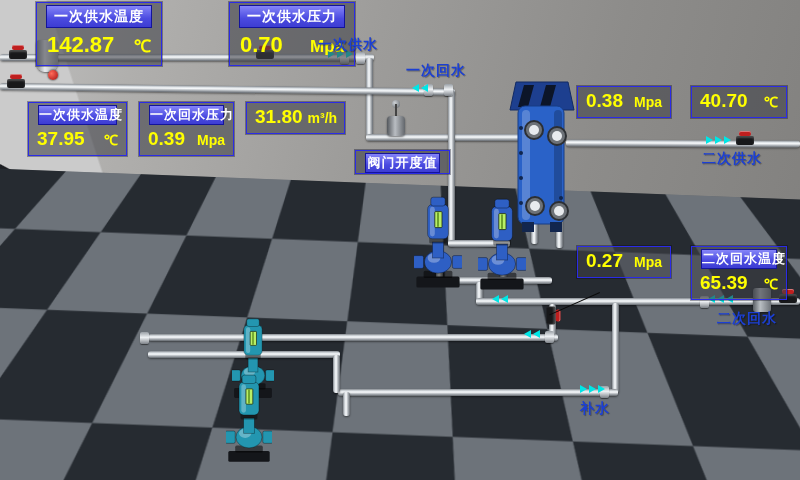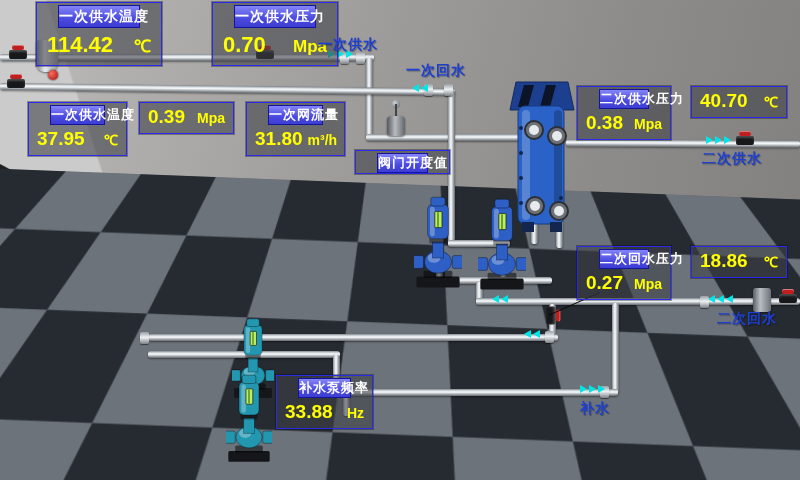--- a/index.html
+++ b/index.html
@@ -62,21 +62,21 @@
     background:radial-gradient(circle at 38% 35%,#6d7ould,#6d7278 0%,#3d4147 60%,#2a2d32 100%);
     border:3px solid #4a4e55;box-shadow:inset 0 2px 4px rgba(255,255,255,.25),0 2px 3px rgba(0,0,0,.5);}
   .tank-leg{position:absolute;width:13px;height:22px;background:linear-gradient(180deg,#23262b,#101214);}
   .ladder{position:absolute;left:142px;top:295px;width:16px;height:130px;
     border-left:3px solid #aeb3b8;border-right:3px solid #84898e;
     background:repeating-linear-gradient(180deg,rgba(0,0,0,0) 0 14px,#9aa0a6 14px 17px);}
 
   
   .databox{position:absolute;border:1px solid #2b2be6;background:rgba(62,64,70,.58);
     box-shadow:0 0 0 1px rgba(5,5,30,.35);}
-  .databox .hd{margin:2px 21px 0;background:linear-gradient(180deg,#8585f8,#4a4ae0 60%,#3d3dd2);
+  .databox .hd{margin:2px 9px 0;background:linear-gradient(180deg,#8585f8,#4a4ae0 60%,#3d3dd2);
     border:1px solid #14149c;color:#fff;font-weight:bold;font-size:13px;line-height:18px;
     text-align:center;letter-spacing:1px;white-space:nowrap;}
   .databox .val{display:flex;align-items:baseline;padding:2px 8px 3px;color:#ffff00;
     font-weight:bold;font-size:19px;line-height:24px;white-space:nowrap;}
   .databox .unit{margin-left:auto;font-size:14px;padding-left:5px;}
   .databox.big .hd{font-size:14px;line-height:21px;}
   .databox.big .val{font-size:22px;line-height:28px;padding:3px 10px 4px;}
   .databox.big .unit{font-size:17px;}
   .databox .unit.white{color:#f2f2f2;}
 
@@ -271,92 +271,84 @@
       <i class="tri r"></i>
       <i class="tri r"></i>
       <i class="tri r"></i>
     </div>
 
   <div class="leader" style="left:600px;top:293px;width:55px;transform:rotate(156deg)"></div>
 
   <div class="databox big" style="left:36px;top:2px;width:124px">
     <div class="hd">一次供水温度</div>
     <div class="val">
-        <span>114.42</span>
+        <span>142.87</span>
         <span class="unit">℃</span>
       </div>
   </div>
-  <div class="databox big" style="left:212px;top:2px;width:124px">
+  <div class="databox big" style="left:229px;top:2px;width:124px">
     <div class="hd">一次供水压力</div>
     <div class="val">
         <span>0.70</span>
         <span class="unit">Mpa</span>
       </div>
   </div>
   <div class="databox" style="left:28px;top:102px;width:97px">
     <div class="hd">一次供水温度</div>
     <div class="val">
         <span>37.95</span>
         <span class="unit">℃</span>
       </div>
   </div>
   <div class="databox" style="left:139px;top:102px;width:93px">
+    <div class="hd">一次回水压力</div>
     <div class="val">
         <span>0.39</span>
         <span class="unit">Mpa</span>
       </div>
   </div>
   <div class="databox" style="left:246px;top:102px;width:97px">
-    <div class="hd">一次网流量</div>
     <div class="val">
         <span>31.80</span>
         <span class="unit">m³/h</span>
       </div>
   </div>
   <div class="databox" style="left:355px;top:150px;width:93px">
     <div class="hd">阀门开度值</div>
   </div>
   <div class="databox" style="left:577px;top:86px;width:92px">
-    <div class="hd">二次供水压力</div>
     <div class="val">
         <span>0.38</span>
         <span class="unit">Mpa</span>
       </div>
   </div>
   <div class="databox" style="left:691px;top:86px;width:94px">
     <div class="val">
         <span>40.70</span>
         <span class="unit">℃</span>
       </div>
   </div>
   <div class="databox" style="left:577px;top:246px;width:92px">
-    <div class="hd">二次回水压力</div>
     <div class="val">
         <span>0.27</span>
         <span class="unit">Mpa</span>
       </div>
   </div>
   <div class="databox" style="left:691px;top:246px;width:94px">
-    <div class="val">
-        <span>18.86</span>
+    <div class="hd">二次回水温度</div>
+    <div class="val">
+        <span>65.39</span>
         <span class="unit">℃</span>
       </div>
   </div>
   <div class="databox" style="left:31px;top:300px;width:95px">
     <div class="hd">一次回水温度</div>
     <div class="val">
         <span>1.10</span>
         <span class="unit white">m³</span>
-      </div>
-  </div>
-  <div class="databox" style="left:276px;top:375px;width:95px">
-    <div class="hd">补水泵频率</div>
-    <div class="val">
-        <span>33.88</span>
-        <span class="unit">Hz</span>
       </div>
   </div>
 
   <span class="pipename" style="left:318px;top:36px">一次供水</span>
   <span class="pipename" style="left:406px;top:62px">一次回水</span>
   <span class="pipename" style="left:702px;top:150px">二次供水</span>
   <span class="pipename" style="left:717px;top:310px">二次回水</span>
   <span class="pipename" style="left:580px;top:400px">补水</span>
 
 </div>

